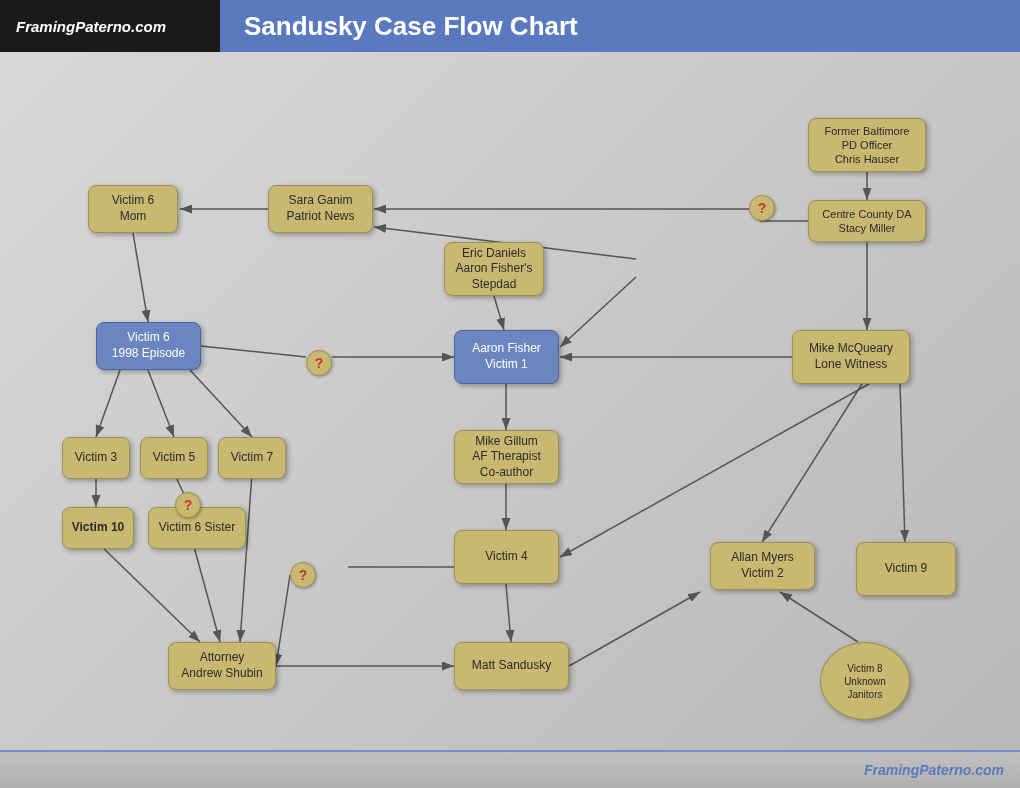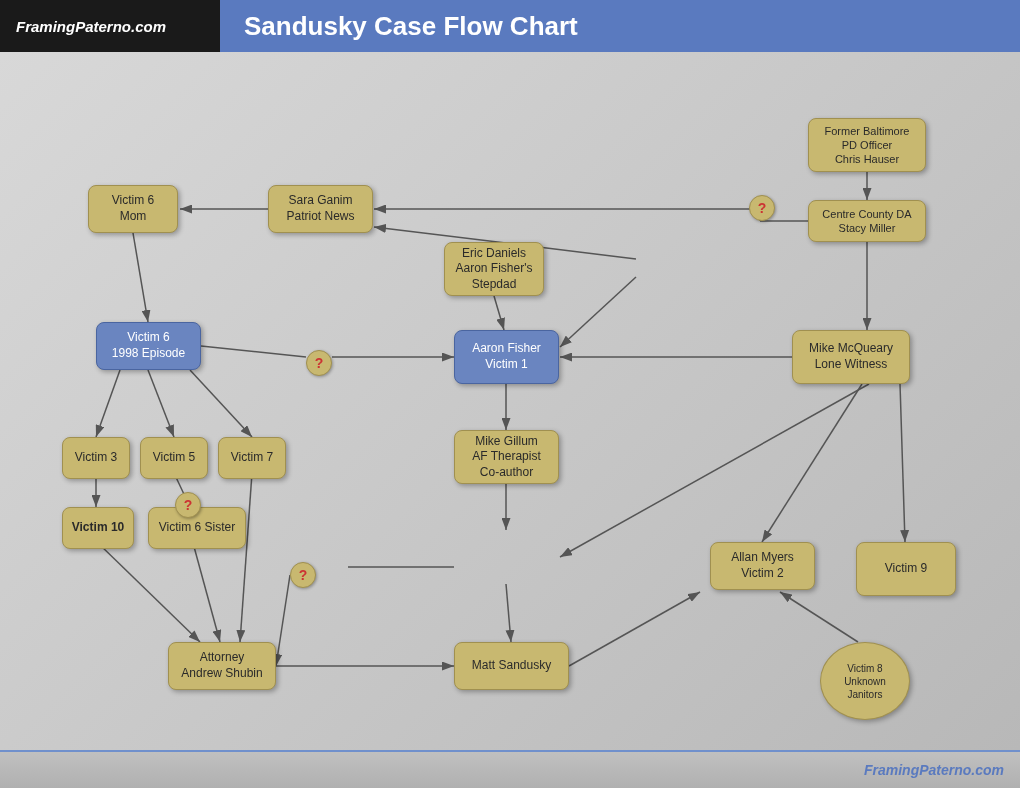--- a/index.html
+++ b/index.html
@@ -276,20 +276,23 @@
   <div class="node node-gold" style="left:148px; top:455px; width:98px; height:36px;">
     <span>Victim 6 Sister</span>
   </div>
 
   <div class="node node-gold" style="left:454px; top:378px; width:105px; height:54px;">
     <span style="white-space:pre-line;">Mike Gillum
 AF Therapist
 Co-author</span>
   </div>
 
+  <div class="node node-gold" style="left:454px; top:478px; width:105px; height:54px;">
+    <span>Victim 4</span>
+  </div>
 
   <div class="node node-gold" style="left:710px; top:490px; width:105px; height:48px;">
     <span style="white-space:pre-line;">Allan Myers
 Victim 2</span>
   </div>
 
   <div class="node node-gold" style="left:856px; top:490px; width:100px; height:54px;">
     <span>Victim 9</span>
   </div>
 

